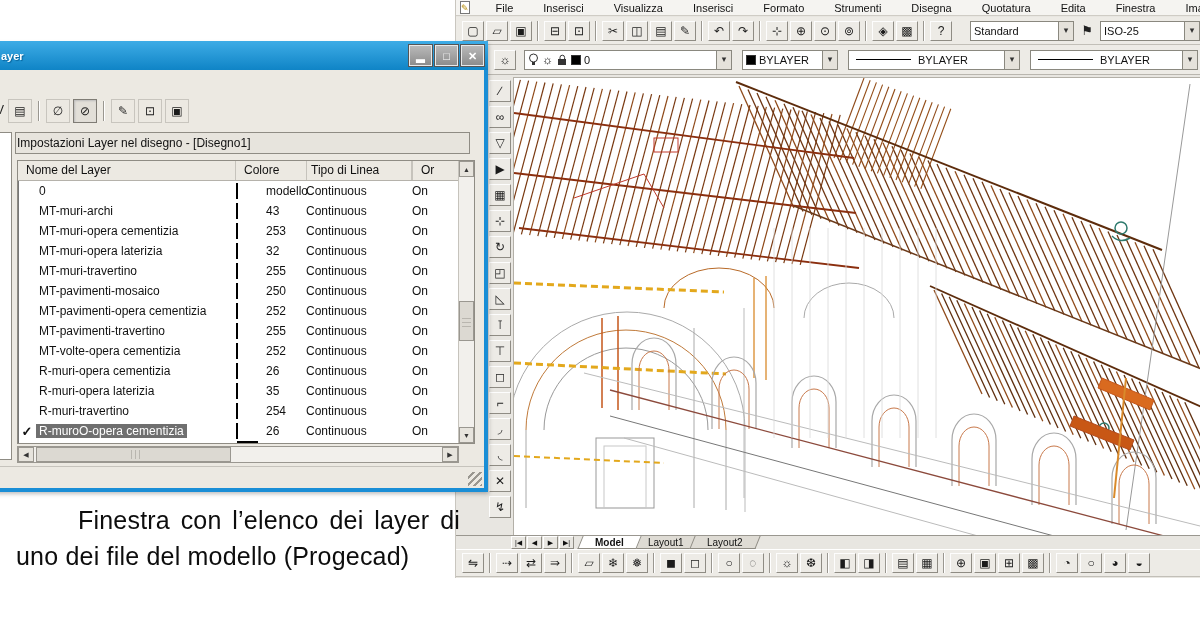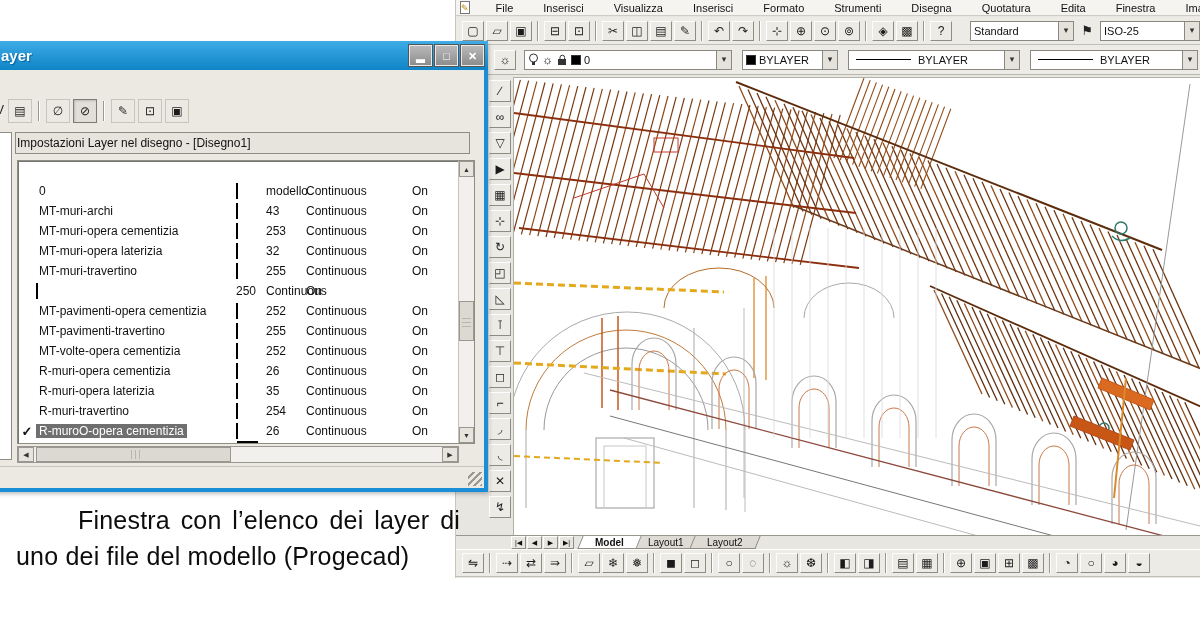--- a/index.html
+++ b/index.html
@@ -46,21 +46,21 @@
   .tab{position:relative;padding:0 14px;height:13px;line-height:13px;background:#dedbd4;border:1px solid #8f8c84;border-top:none;
        transform:skewX(-22deg);margin-right:-6px;}
   .tab>span{display:inline-block;transform:skewX(22deg);}
   .tab.active{background:#fff;font-weight:bold;z-index:2;}
 
   
   .dialog{position:absolute;left:-9px;top:42px;width:497px;height:450px;background:#ece9e2;
           border:4px solid #1a8ed6;border-top:none;z-index:10;box-shadow:1px 2px 4px rgba(0,0,0,.25);}
   .dlg-title{position:absolute;left:-4px;top:-1px;width:497px;height:29px;
              background:linear-gradient(#3eace6,#0f84c6);display:flex;align-items:center;padding:0 4px 0 10px;}
-  .dlg-title .ttl{color:#fff;font-weight:bold;font-size:15px;text-shadow:1px 1px 1px #06639c;}
+  .dlg-title .ttl{color:#fff;font-weight:bold;font-size:11px;text-shadow:1px 1px 1px #06639c;}
   .dlg-btns{margin-left:auto;display:flex;gap:3px;}
   .dlg-btns span{width:23px;height:21px;background:linear-gradient(#b9b9b9,#8d8d8d);border:1px solid #e9e9e9;
                  outline:1px solid #555;color:#fff;font-size:11px;font-weight:bold;text-align:center;line-height:20px;}
   .dlg-toolbar{position:absolute;left:0;top:54px;height:30px;display:flex;align-items:center;gap:3px;padding-left:0;}
   .dlg-toolbar .tbtn{background:#ece9e2;width:24px;height:24px;line-height:22px;border-color:#c8c5be;}
   .dlg-toolbar .tbtn.pressed{border:1px solid #7f7c75;background:#e2dfd8;box-shadow:inset 1px 1px 2px #bbb;}
   .dlg-toolbar .crop{width:10px;overflow:hidden;border:none;background:transparent;}
   .scopebar{position:absolute;left:20px;top:90px;right:14px;height:22px;border:1px solid #8f8c84;background:#e7e4dd;
             font-size:12px;line-height:20px;padding-left:1px;}
   .treepanel{position:absolute;left:0;top:90px;width:17px;bottom:28px;background:#fff;border:1px solid #8f8c84;}
@@ -548,20 +548,28 @@
         <span class="tbtn pressed">⊘</span>
         <span class="sep"></span>
         <span class="tbtn">✎</span>
         <span class="tbtn">⊡</span>
         <span class="tbtn">▣</span>
       </div>
     <div class="scopebar">Impostazioni Layer nel disegno - [Disegno1]</div>
     <div class="treepanel"></div>
 
     <div class="list">
+      <div class="lhdr">
+        <span class="h" style="border-right:none;"></span>
+        <span class="h" style="margin-left:-14px;">Nome del Layer</span>
+        <span class="h" style="border-right:none;"></span>
+        <span class="h" style="margin-left:-26px;border-right:none;">Colore</span>
+        <span class="h" style="border-left:1px solid #c6c3bc;">Tipo di Linea</span>
+        <span class="h" style="border-right:none;border-left:1px solid #c6c3bc;padding-left:8px;">Or</span>
+      </div>
       <div class="rows" id="rows">
           <div class="lrow">
             <span class="chk"></span>
             <span class="nm"><span>0</span></span>
             <span><span class="sw" style="background: rgb(0, 0, 0);"></span></span>
             <span>modello</span>
             <span>Continuous</span>
             <span>On</span>
           </div>
           <div class="lrow">
@@ -591,20 +599,21 @@
           <div class="lrow">
             <span class="chk"></span>
             <span class="nm"><span>MT-muri-travertino</span></span>
             <span><span class="sw" style="background: rgb(220, 220, 220);"></span></span>
             <span>255</span>
             <span>Continuous</span>
             <span>On</span>
           </div>
           <div class="lrow">
             <span class="chk"></span>
+            <span class="nm"><span>MT-pavimenti-mosaico</span></span>
             <span><span class="sw" style="background: rgb(63, 63, 63);"></span></span>
             <span>250</span>
             <span>Continuous</span>
             <span>On</span>
           </div>
           <div class="lrow">
             <span class="chk"></span>
             <span class="nm"><span>MT-pavimenti-opera cementizia</span></span>
             <span><span class="sw" style="background: rgb(143, 143, 143);"></span></span>
             <span>252</span>

